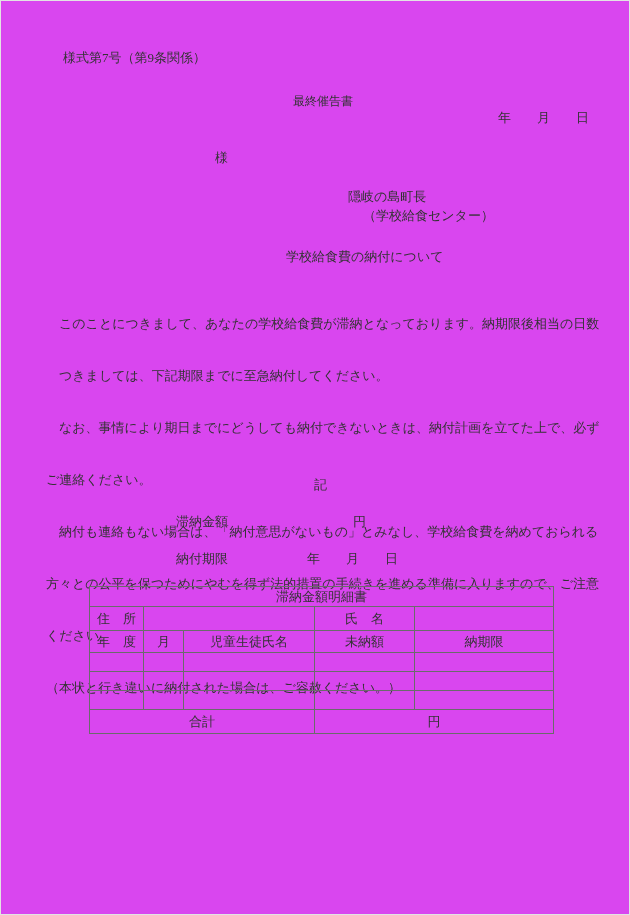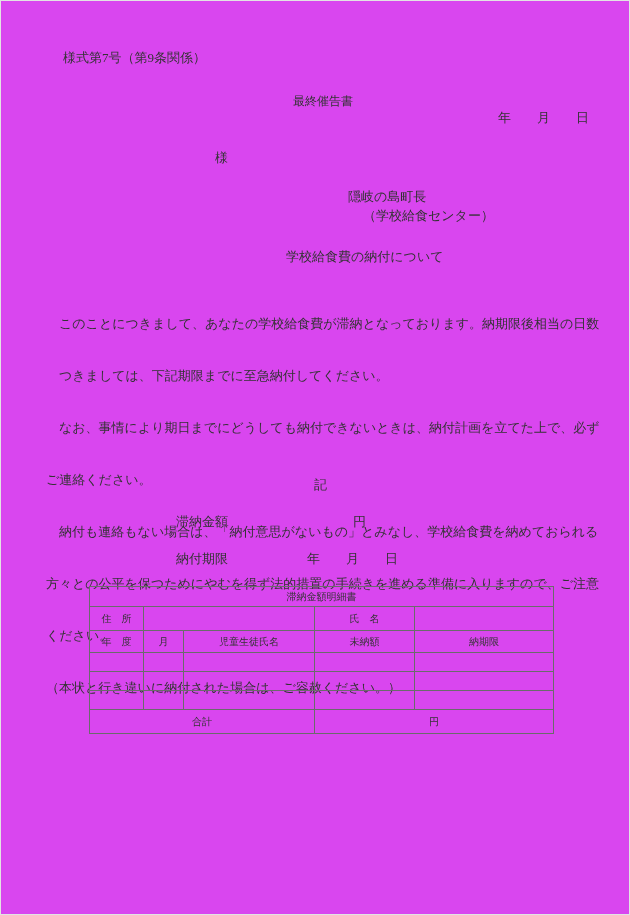--- a/index.html
+++ b/index.html
@@ -33,21 +33,21 @@
   #arrears-unit     { left: 352px; top: 512px; }
   #deadline-label   { left: 175px; top: 549px; }
   #deadline-date    { left: 306px; top: 549px; }
 
   #arrears-table {
     position: absolute;
     left: 88px; top: 585px;
     width: 464px;
     border-collapse: collapse;
     table-layout: fixed;
-    font-size: 10px;
+    font-size: 13px;
     color: #333333;
     border: 1.5px solid #3a3a3a;
   }
   #arrears-table td {
     border: 1px solid #6b6b6b;
     padding: 0;
     text-align: center;
     vertical-align: middle;
     white-space: pre;
     overflow: hidden;

